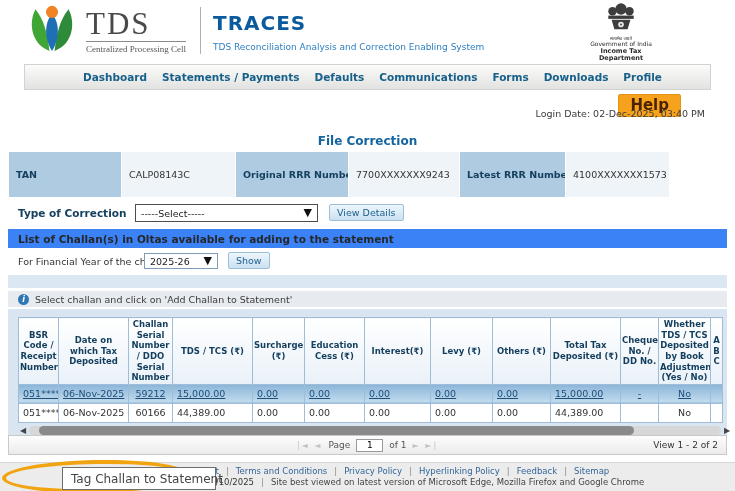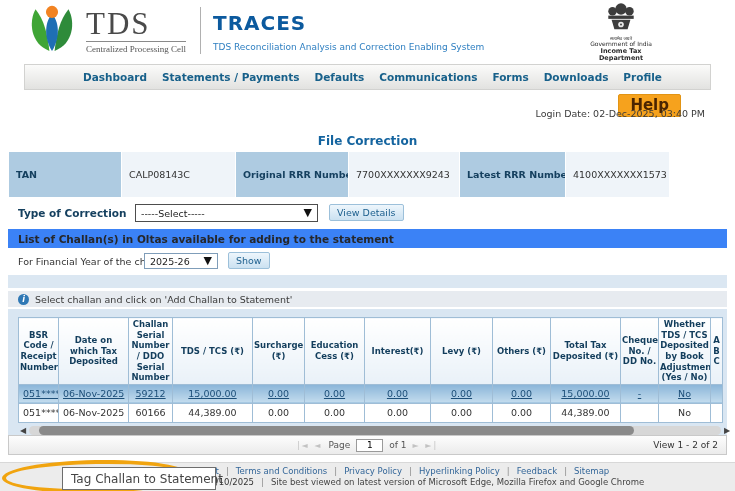--- a/index.html
+++ b/index.html
@@ -63,21 +63,21 @@
                font-weight:bold; font-style:italic; display:flex; align-items:center; justify-content:center; flex:0 0 11px; }
   .note-text { font-size:9.5px; color:#3a3a3a; }
   
   .table-zone { margin:2px 8px 0; background:#d9e6f2; padding:8px 0 0 10px; position:relative; height:146px; }
   table.challan { border-collapse:collapse; table-layout:fixed; width:704px; }
   table.challan th { background:linear-gradient(#ffffff,#e9f1f8); border:1px solid #9fbdd6; font-size:8.5px;
                      color:#123d5c; padding:1px; height:66px; vertical-align:middle; text-align:center; line-height:1.25; overflow:hidden; }
   table.challan td { border:1px solid #9fbdd6; font-size:9.5px; padding:1px 4px; height:19px; background:#fff; overflow:hidden; white-space:nowrap; }
   table.challan tr.sel td { background:linear-gradient(#8ab5d8,#c3dcee); }
   table.challan tr.sel span { text-decoration:underline; color:#1d4f79; cursor:pointer; }
-  .ta-c { text-align:center; } .ta-r { text-align:center; }
+  .ta-c { text-align:center; } .ta-r { text-align:left; }
   .scrollbar-row { display:flex; align-items:center; width:714px; margin-top:2px; height:11px; }
   .scroll-arrow { font-size:8px; color:#444; width:10px; text-align:center; cursor:pointer; line-height:9px; }
   .scroll-track { flex:1; height:9px; background:#d7d7d7; border-radius:5px; position:relative; margin:0 1px; }
   .scroll-thumb { position:absolute; left:10px; top:0; height:9px; width:86%; background:#8a8a8a; border-radius:5px; cursor:grab; }
   .pagination { position:absolute; left:0; bottom:0; width:719px; height:20px;
                 background:linear-gradient(#fdfdfd,#ebebeb); border:1px solid #c9c9c9;
                 display:flex; align-items:center; justify-content:center; gap:6px; font-size:9px; color:#555; }
   .pager-icons { color:#c2c2c2; font-size:8px; letter-spacing:2px; cursor:default; }
   .page-input { width:27px; height:13px; border:1px solid #9a9a9a; font-size:9px; text-align:center;
                 font-family:"DejaVu Sans","Liberation Sans",sans-serif; }

